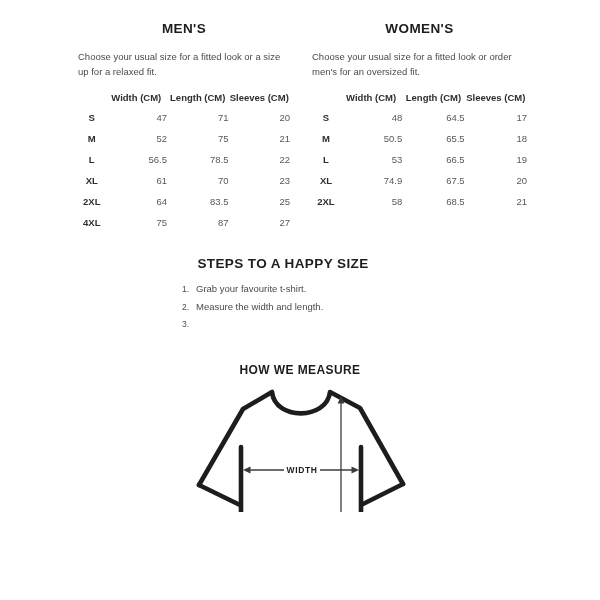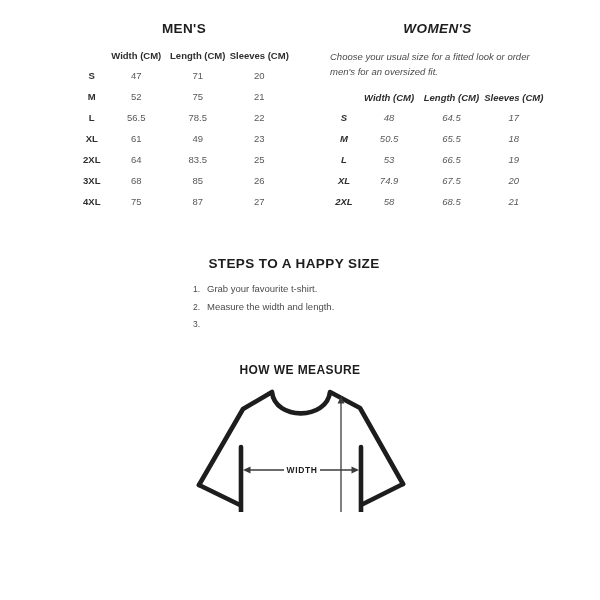--- a/index.html
+++ b/index.html
@@ -8,21 +8,21 @@
     position: relative;
     width: 600px;
     height: 512px;
     background: #ffffff;
     font-family: "Liberation Sans", sans-serif;
     color: #4b4b4b;
     overflow: hidden;
   }
   .col { position: absolute; top: 21px; }
   .col-mens { left: 78px; width: 212px; }
-  .col-womens { left: 330px; width: 215px; font-style: italic; }
+  .col-womens { left: 312px; width: 215px; }
   .section-title {
     font-size: 13.5px;
     font-weight: 700;
     letter-spacing: 0.4px;
     color: #1d1d1d;
     text-align: center;
     line-height: 16px;
   }
   .desc {
     font-size: 9.5px;
@@ -50,24 +50,25 @@
     color: #2e2e2e;
     height: 20px;
   }
   table.size-table tbody th {
     font-weight: 700;
     color: #2e2e2e;
   }
   table.size-table tbody td {
     font-weight: 400;
     color: #585858;
+    text-align: right;
   }
   .steps {
     position: absolute;
-    left: 144px;
+    left: 133px;
     top: 256px;
     width: 300px;
     text-align: center;
   }
   .steps ol {
     list-style: none;
     text-align: left;
     margin: 10px 0 0 45px;
   }
   .steps li {
@@ -112,20 +113,21 @@
     fill: #1d1d1d;
   }
 </style>
 </head>
 <body>
 
 <div class="page">
 
   <section class="col col-mens">
     <h2 class="section-title">MEN'S</h2>
+    <p class="desc">Choose your usual size for a fitted look or a size up for a relaxed fit.</p>
     <table class="size-table">
       <colgroup>
           <col class="c-size">
           <col class="c-val">
           <col class="c-val">
           <col class="c-val">
         </colgroup>
       <thead>
         <tr>
           <th></th>
@@ -153,37 +155,31 @@
           <tr>
             <th>L</th>
             <td>56.5</td>
             <td>78.5</td>
             <td>22</td>
           </tr>
 
           <tr>
             <th>XL</th>
             <td>61</td>
-            <td>49</td>
+            <td>70</td>
             <td>23</td>
           </tr>
 
           <tr>
             <th>2XL</th>
             <td>64</td>
             <td>83.5</td>
             <td>25</td>
           </tr>
 
-          <tr>
-            <th>3XL</th>
-            <td>68</td>
-            <td>85</td>
-            <td>26</td>
-          </tr>
 
           <tr>
             <th>4XL</th>
             <td>75</td>
             <td>87</td>
             <td>27</td>
           </tr>
         </tbody>
     </table>
   </section>

